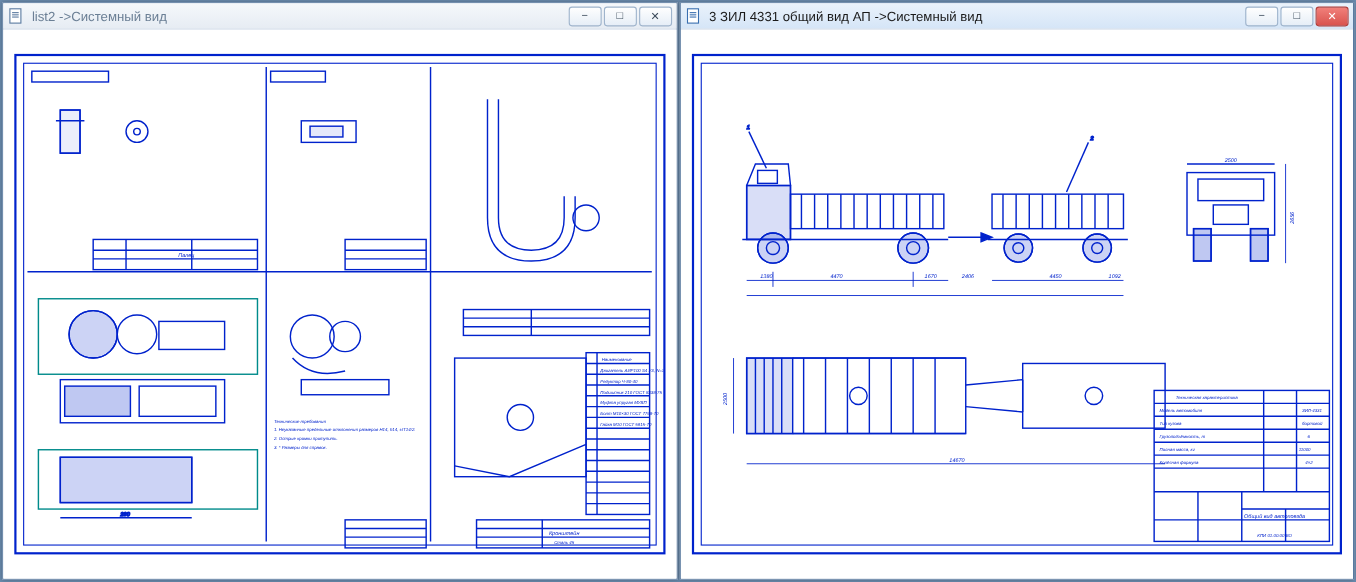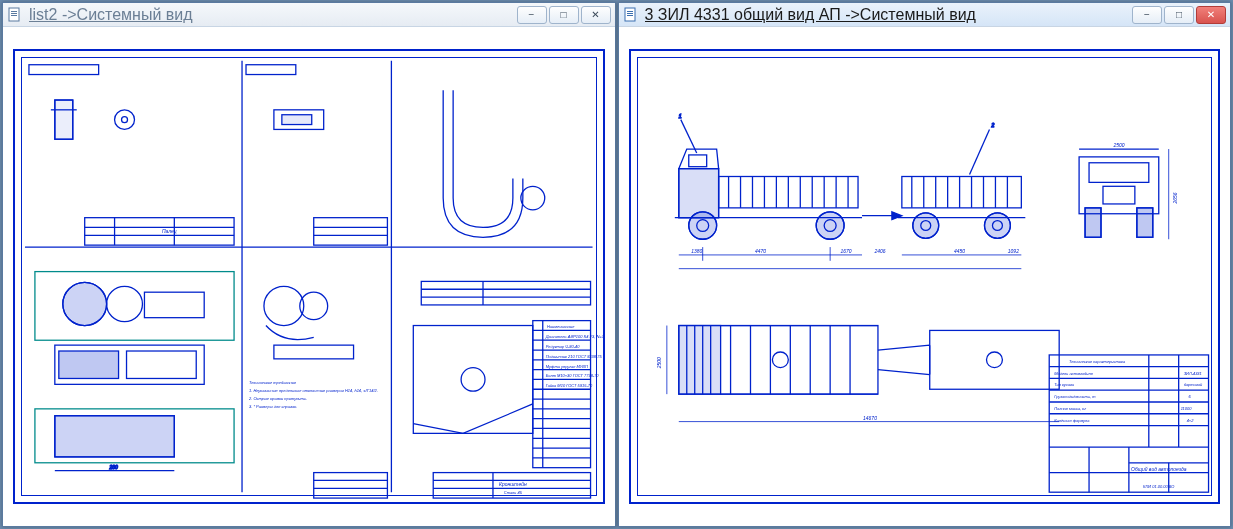--- a/index.html
+++ b/index.html
@@ -36,22 +36,21 @@
   .titlebar .doc-icon {
     width: 16px; height: 16px;
     margin-right: 6px;
     display: inline-flex; align-items:center; justify-content:center;
   }
   .titlebar .title-text {
     flex: 1;
     white-space: nowrap;
     overflow: hidden;
     text-overflow: ellipsis;
-    font-size: 16px;
-    text-decoration: underline;
+    font-size: 12px;
   }
   .win-buttons { display:flex; gap:2px; }
   .win-btn {
     width: 30px; height: 18px;
     border: 1px solid #9fb4cc;
     border-radius: 3px;
     background: linear-gradient(#fefefe,#e6eef7);
     display:flex; align-items:center; justify-content:center;
     font-size:10px; color:#3b4a5a;
     cursor: pointer;

